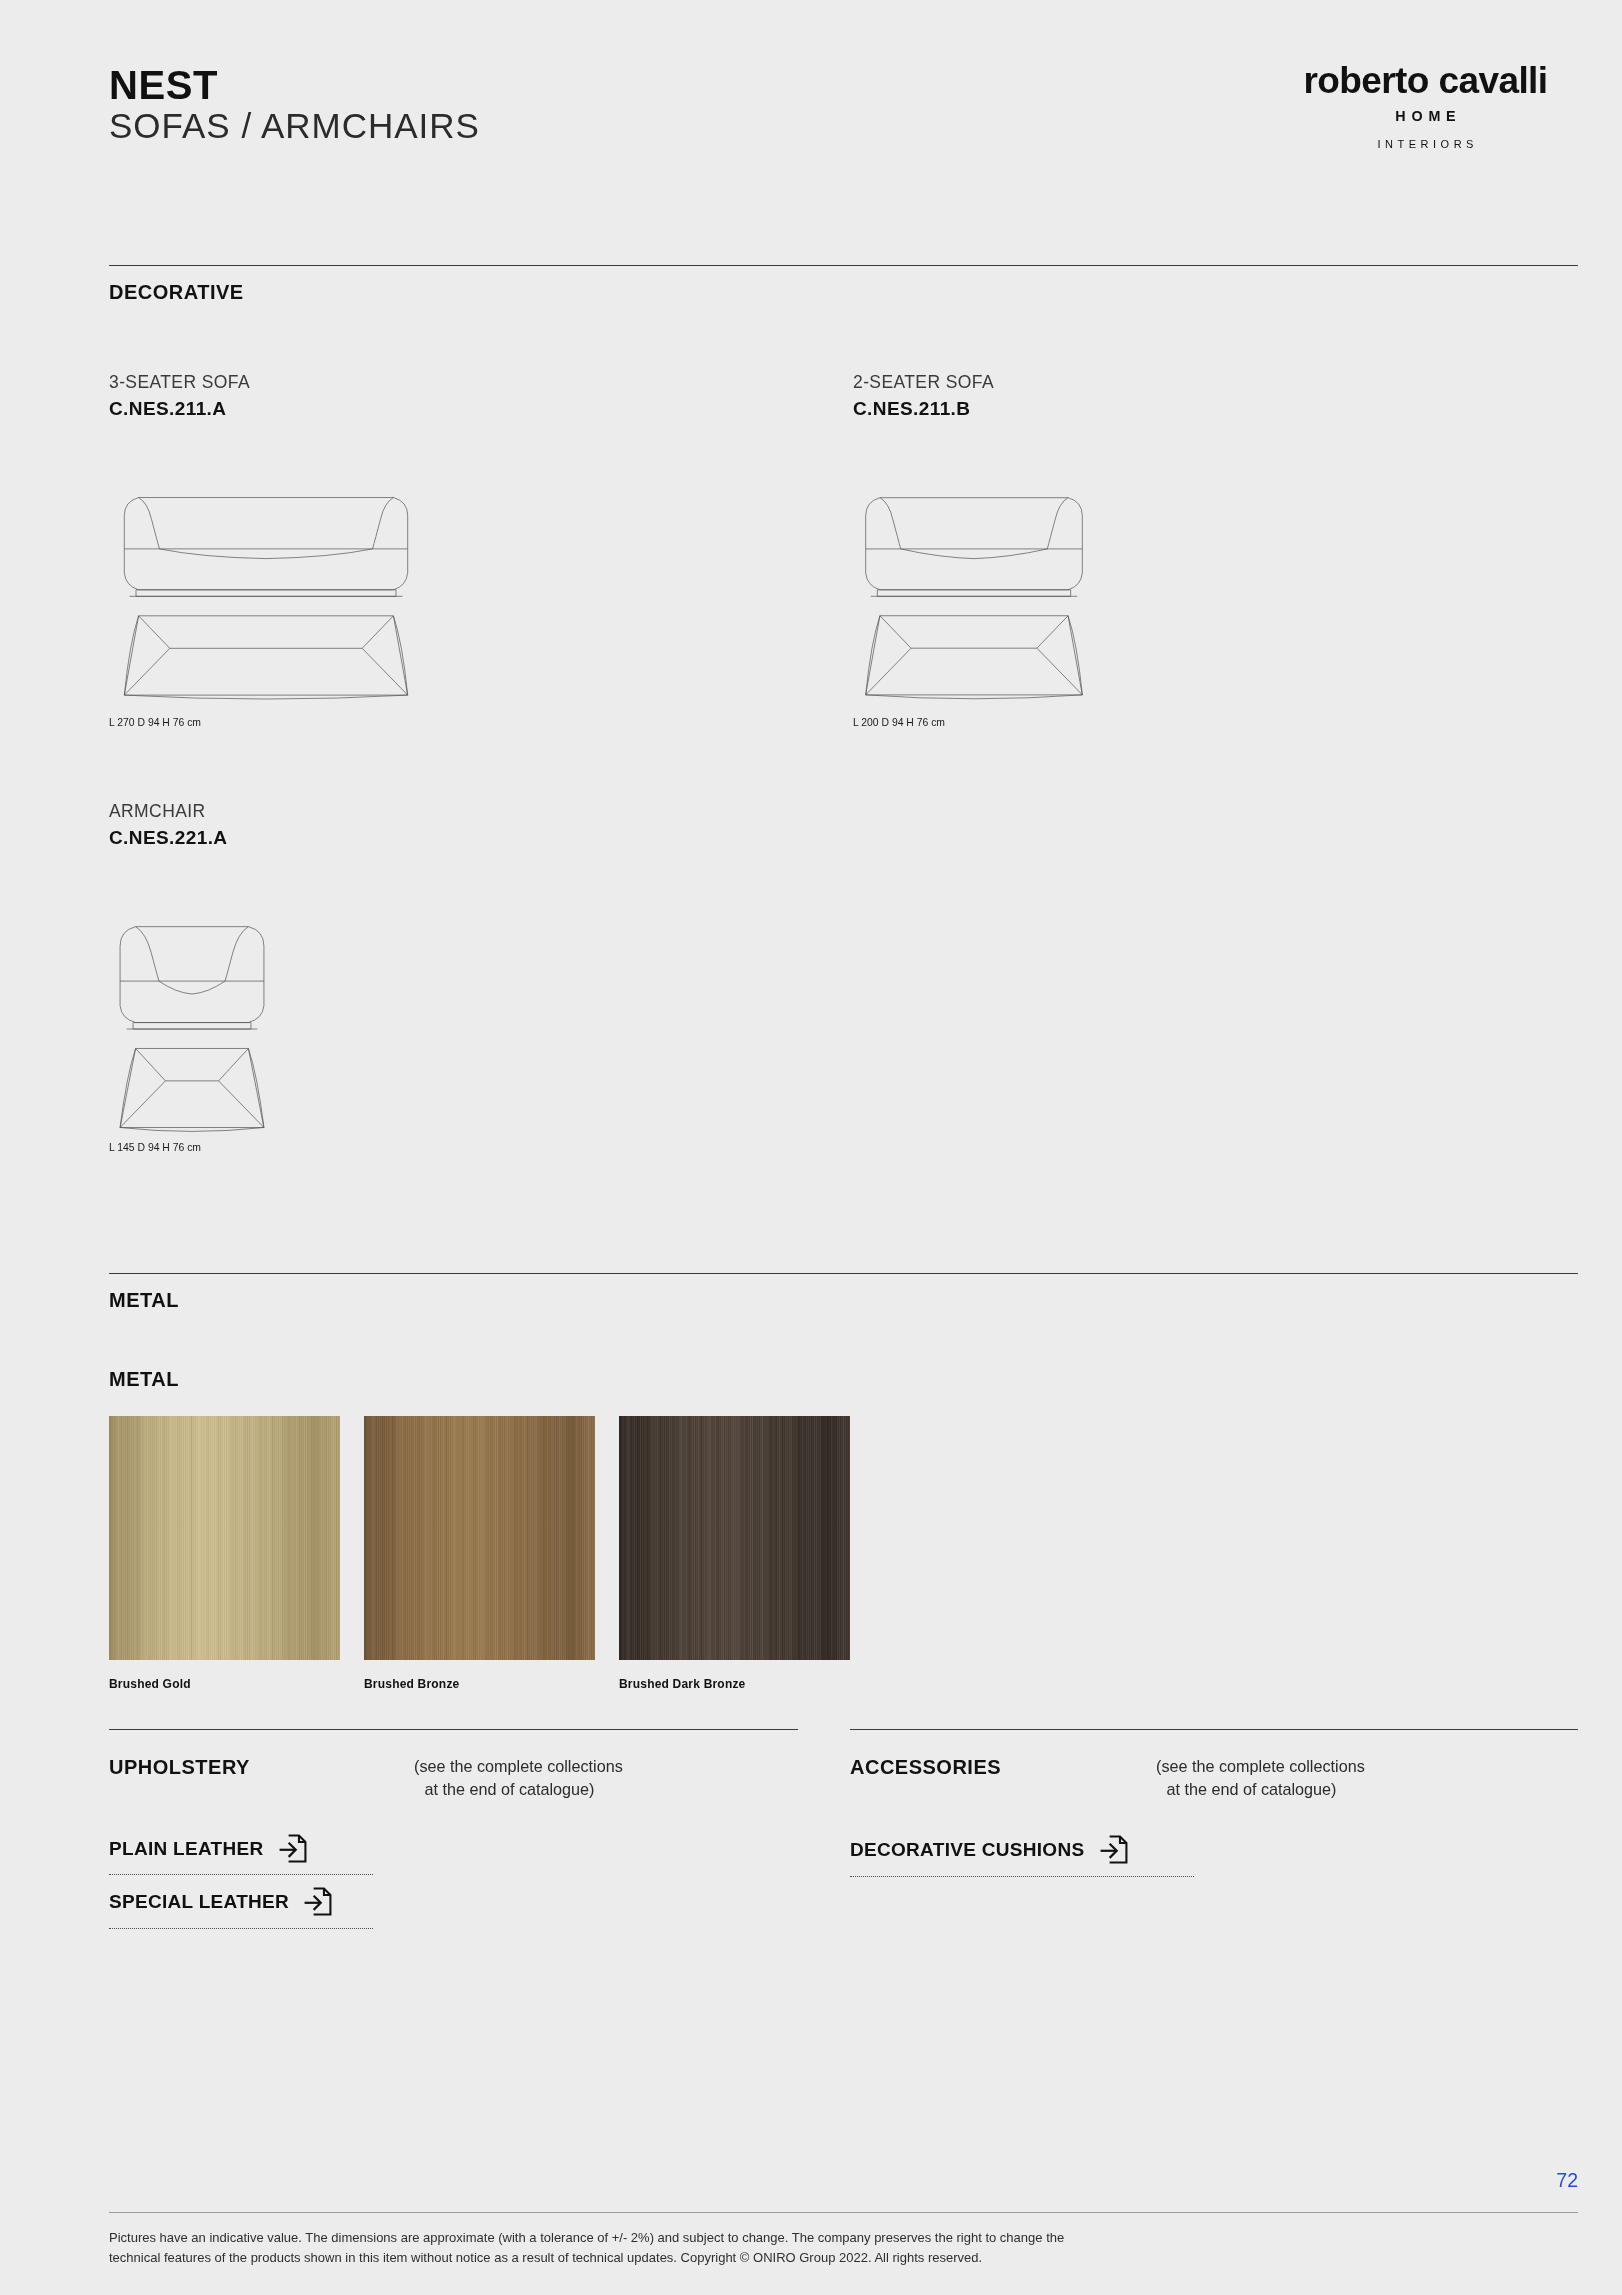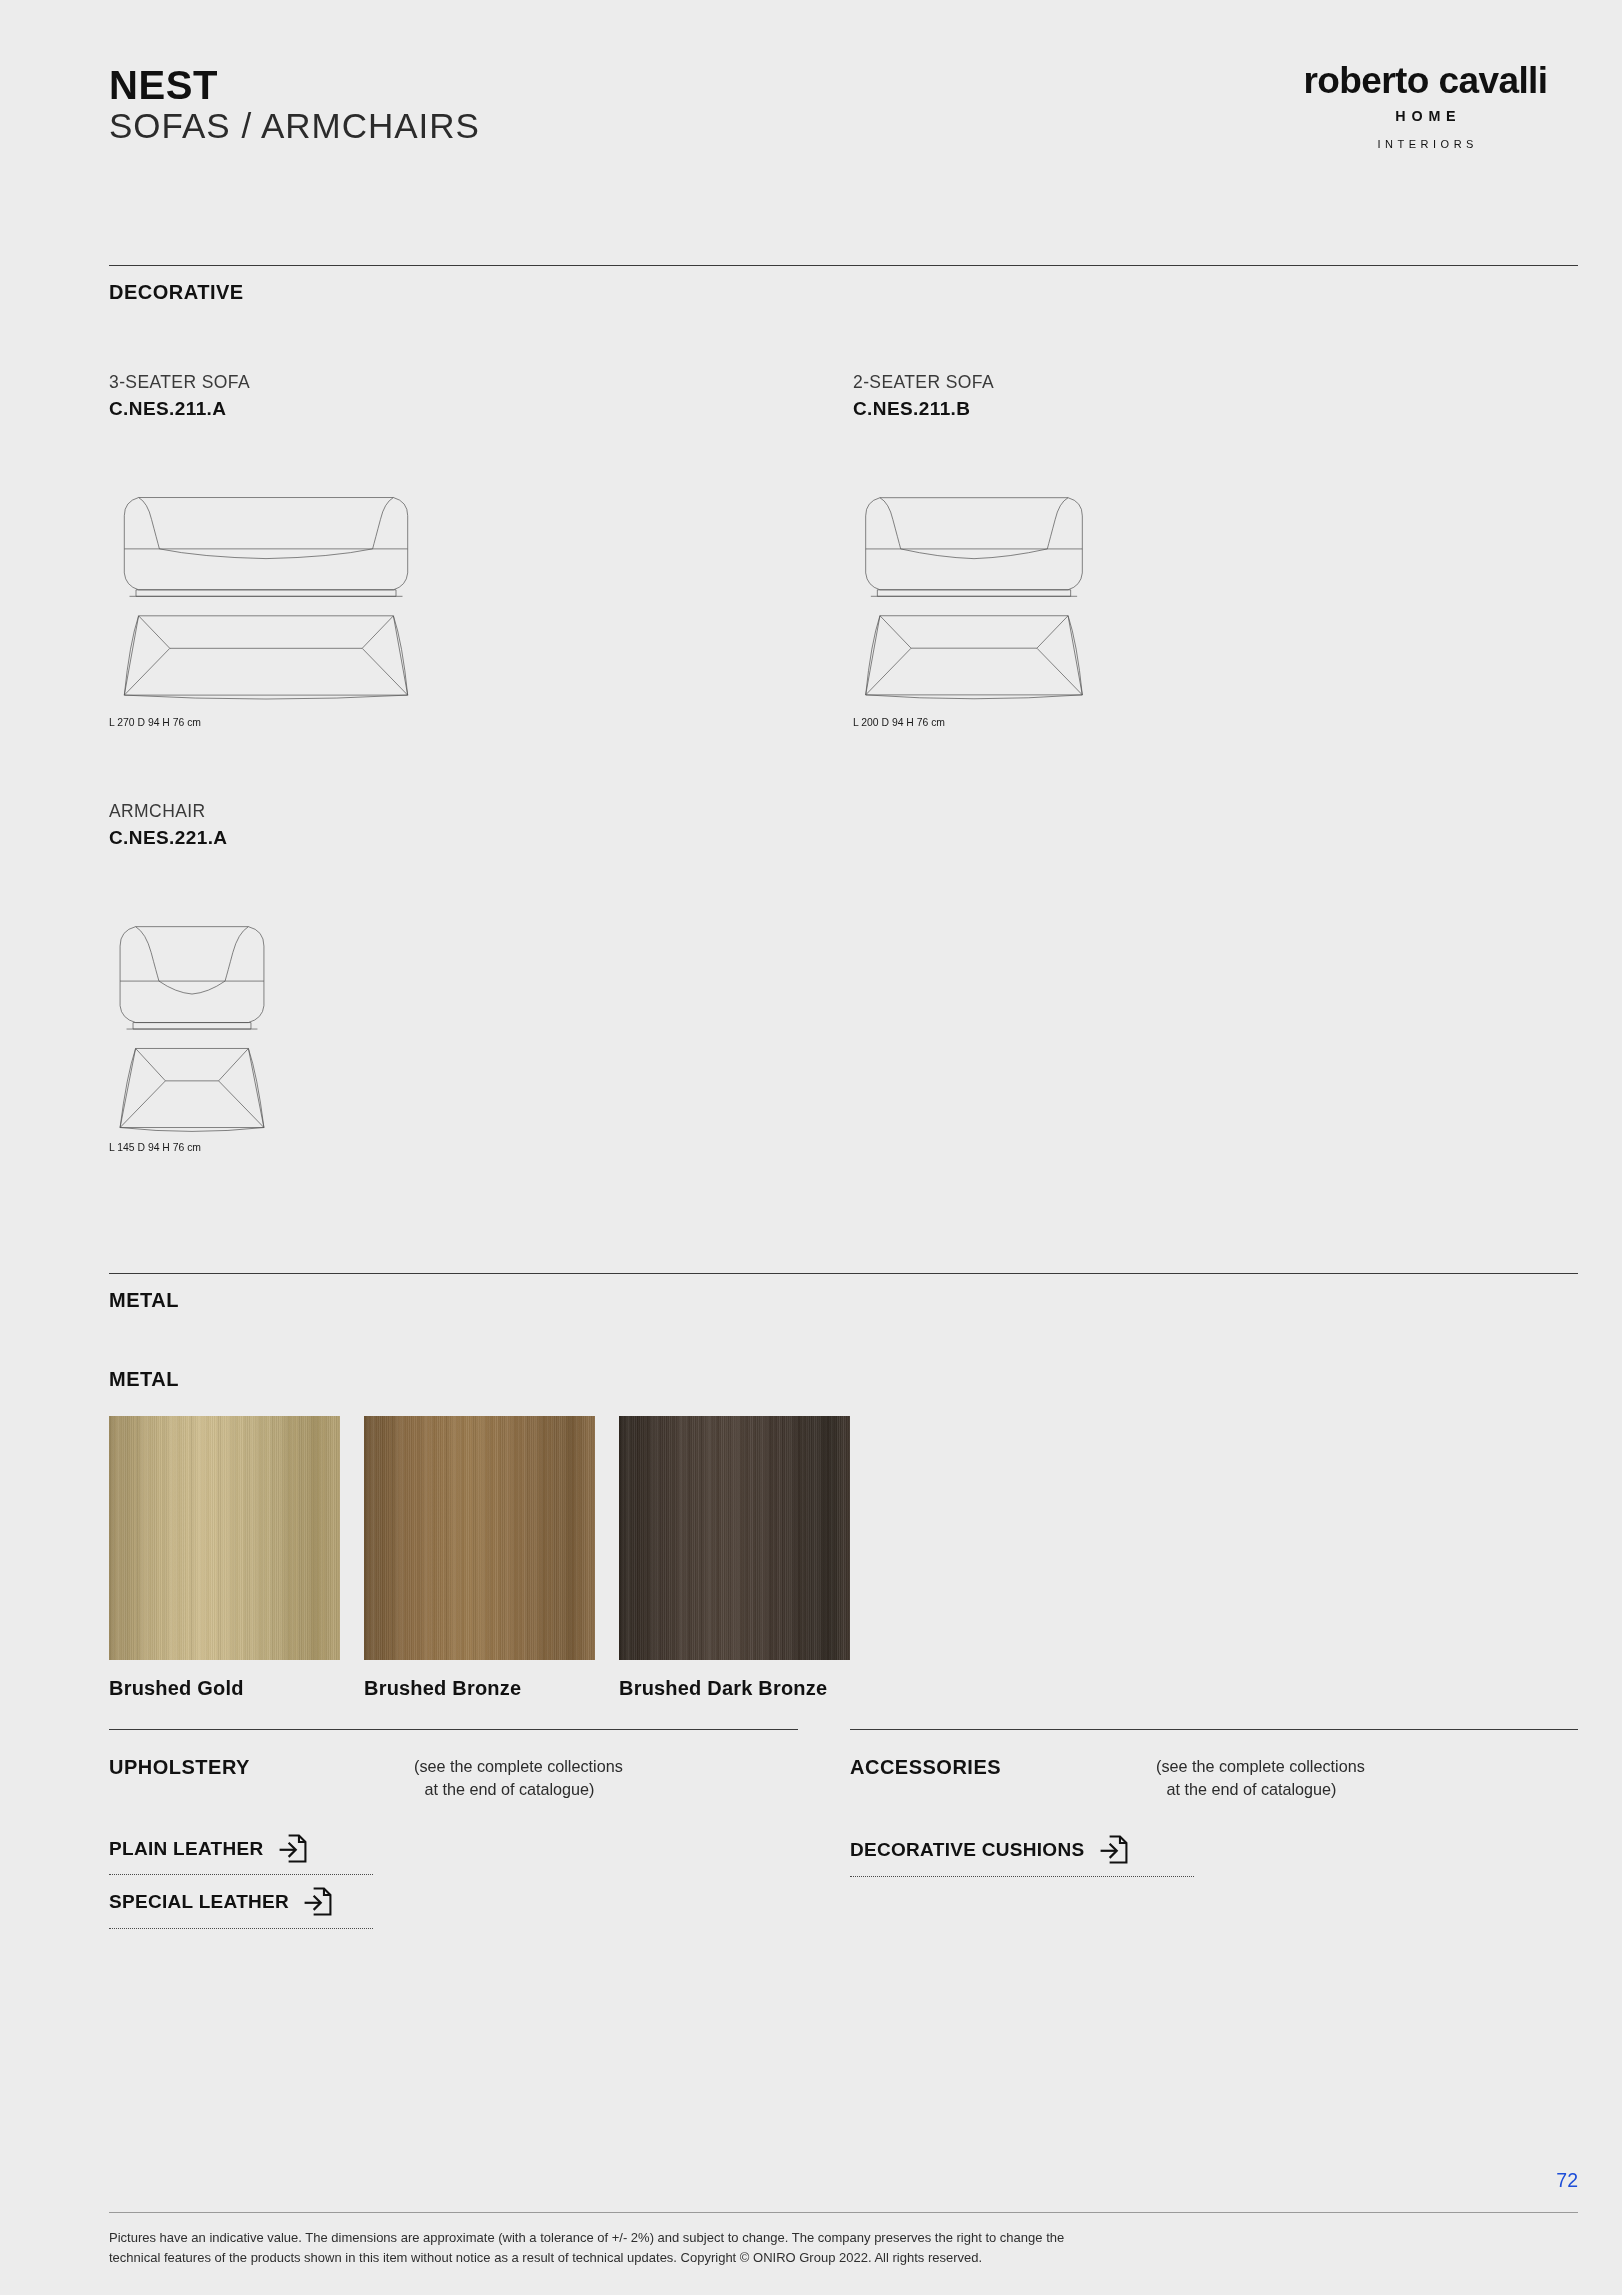--- a/index.html
+++ b/index.html
@@ -136,21 +136,21 @@
         rgba(0,0,0,0.05) 0px,
         rgba(255,255,255,0.06) 8.4px,
         rgba(0,0,0,0.04) 17.5px,
         rgba(255,255,255,0.03) 27px);
   }
   .swatch .sheen {
     position: absolute;
     inset: 0;
   }
   .swatch-label {
-    font-size: 20px;
+    font-size: 12px;
     font-weight: 600;
     letter-spacing: 0.2px;
     color: #111;
     margin-top: 17px;
     white-space: nowrap;
   }
   .col-head {
     font-size: 20px;
     font-weight: 600;
     letter-spacing: 0.5px;

